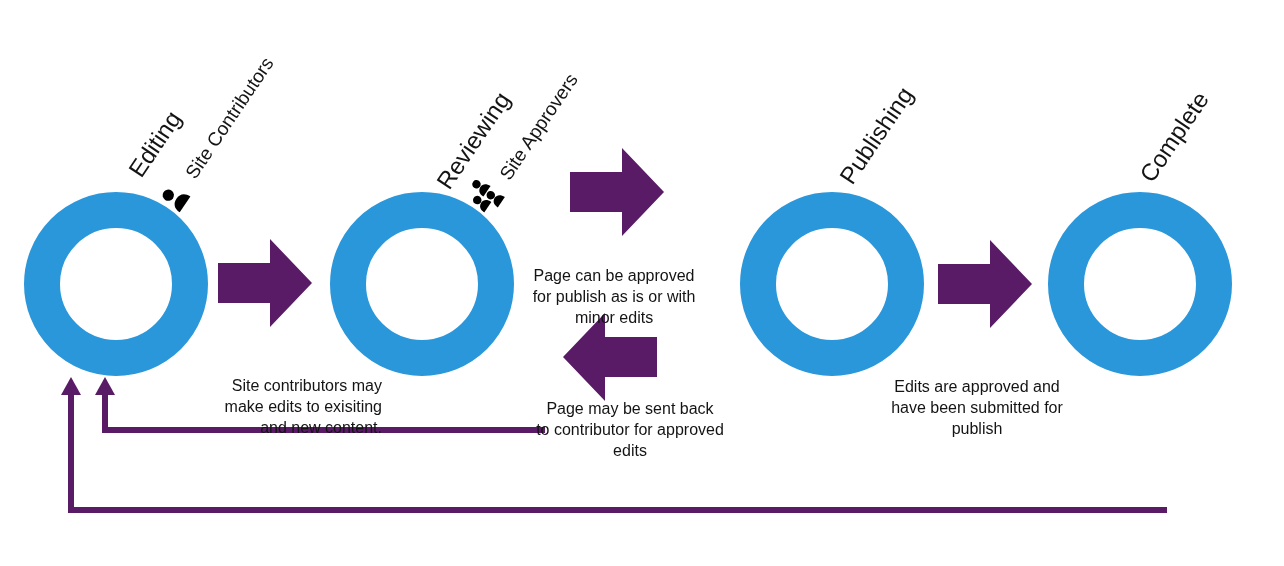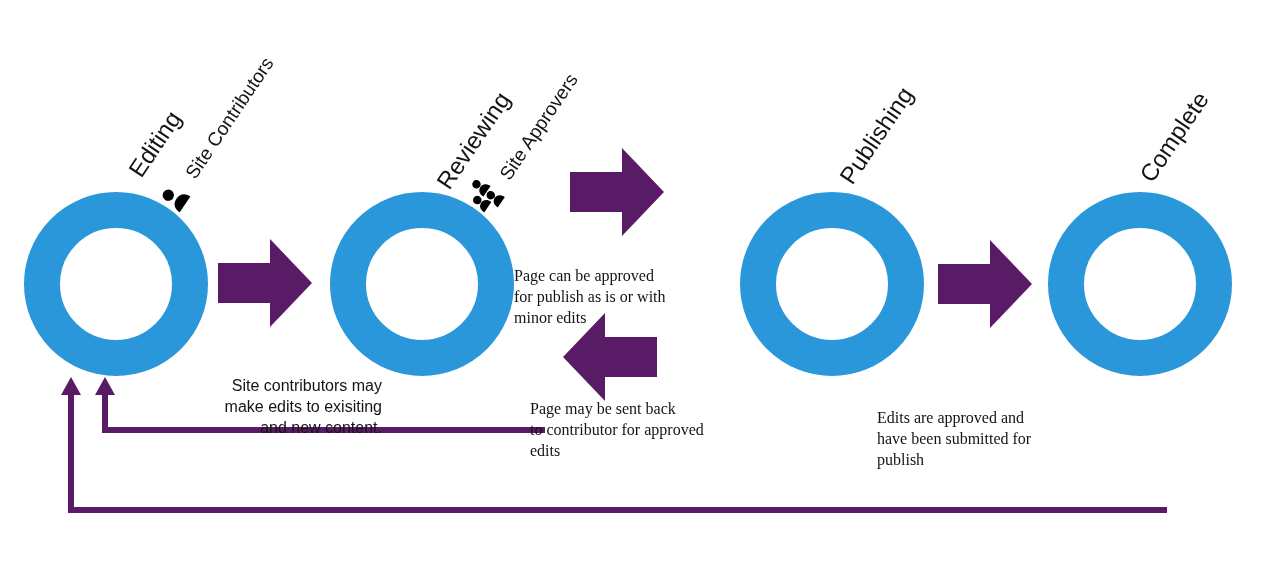--- a/index.html
+++ b/index.html
@@ -55,26 +55,26 @@
   .fb-outer-head{left:61px;top:377px;}
   .fb-outer-vert{left:68px;top:394px;width:6px;height:119px;}
   .fb-outer-horiz{left:68px;top:507px;width:1099px;height:6px;}
   .fb-inner-head{left:95px;top:377px;}
   .fb-inner-vert{left:102px;top:394px;width:6px;height:39px;}
   .fb-inner-horiz{left:102px;top:427px;width:443px;height:6px;}
   .note{
     position:absolute;width:200px;font-size:16px;line-height:21px;
     white-space:pre-line;color:var(--text);
   }
-  .note.right{text-align:left;font-family:Liberation Serif, serif;}
+  .note.right{text-align:center;}
   .note.center{text-align:right;}
   .note.n-approve{left:514px;top:265px;}
   .note.n-sentback{left:530px;top:398px;}
   .note.n-contrib{left:182px;top:375px;}
-  .note.n-publish{left:877px;top:376px;margin-top:31px;}
+  .note.n-publish{left:877px;top:376px;}
 </style>
 </head>
 <body>
 
 <div class="canvas">
 
   <div class="ring c1"></div>
   <div class="ring c2"></div>
   <div class="ring c3"></div>
   <div class="ring c4"></div>

